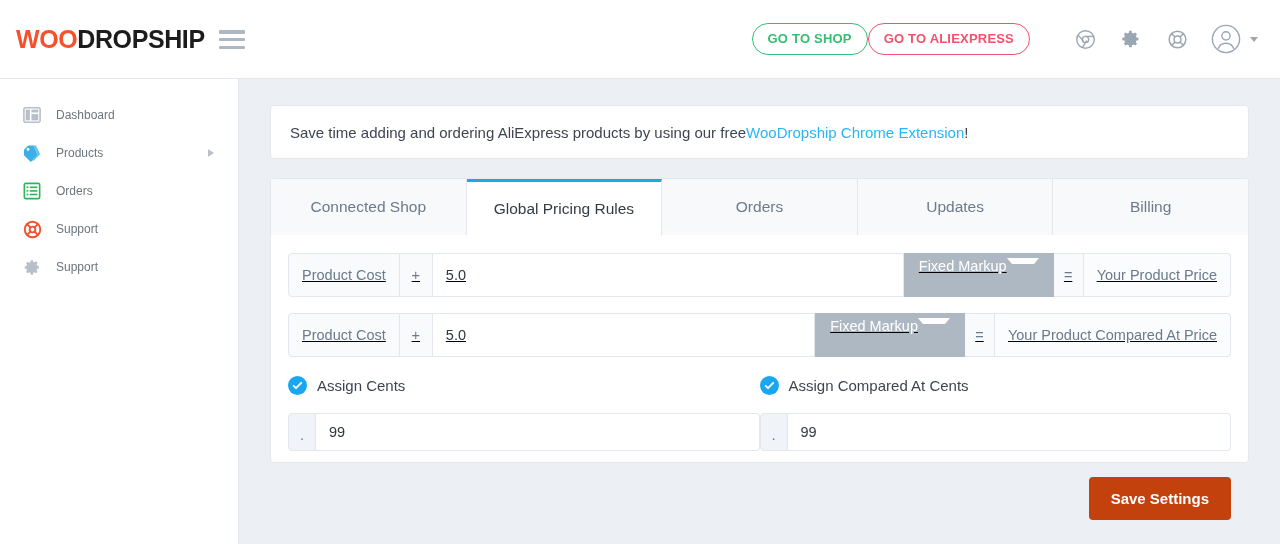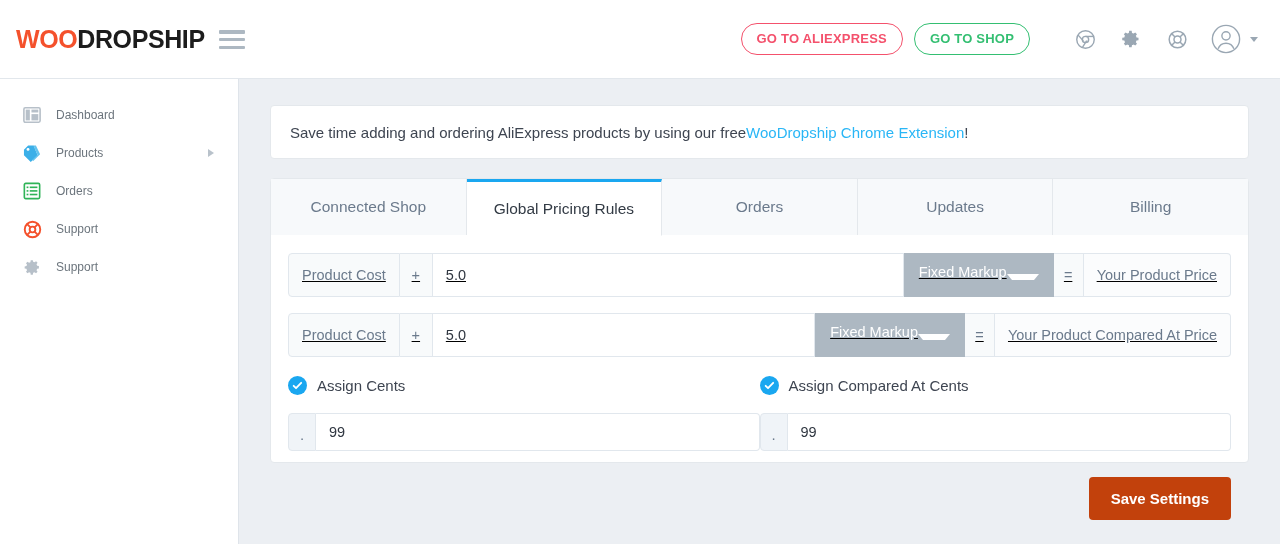--- a/index.html
+++ b/index.html
@@ -235,23 +235,23 @@
     align-items: center;
     padding: 0 13px;
     font-size: 14.5px;
     color: #2f3640;
   }
   .select {
     background: #adb8c2;
     border: 1px solid #adb8c2;
     color: #ffffff;
     display: flex;
-    align-items: flex-end;
+    align-items: flex-start;
     font-size: 14.5px;
-    padding: 16px 14px;
+    padding: 4px 14px;
     cursor: pointer;
     white-space: nowrap;
   }
   .select .sel-caret {
     width: 0; height: 0;
     border-left: 5px solid transparent;
     border-right: 5px solid transparent;
     border-top: 6px solid #ffffff;
     margin-left: auto;
     padding-left: 22px;
@@ -350,22 +350,22 @@
   <div class="brand">
     <div class="logo-text"><span class="logo-woo">WOO</span><span class="logo-drop">DROPSHIP</span></div>
     <div class="hamburger">
       <span></span>
       <span></span>
       <span></span>
     </div>
   </div>
 
   <div class="top-right">
+    <div class="pill pill-green">GO TO SHOP</div>
     <div class="pill pill-red">GO TO ALIEXPRESS</div>
-    <div class="pill pill-green">GO TO SHOP</div>
 
     <div class="icon-group">
       <div class="top-icon">
         <svg width="21" height="21" viewBox="0 0 24 24" fill="none" stroke="#9aa7b3" stroke-width="1.6">
           <circle cx="12" cy="12" r="10"></circle>
           <circle cx="12" cy="12" r="3.6"></circle>
           <path d="M21.6 8.5H12"></path>
           <path d="M8.5 20.9 13.4 13.2"></path>
           <path d="M3.3 6.7 9.5 13.6"></path>
         </svg>

